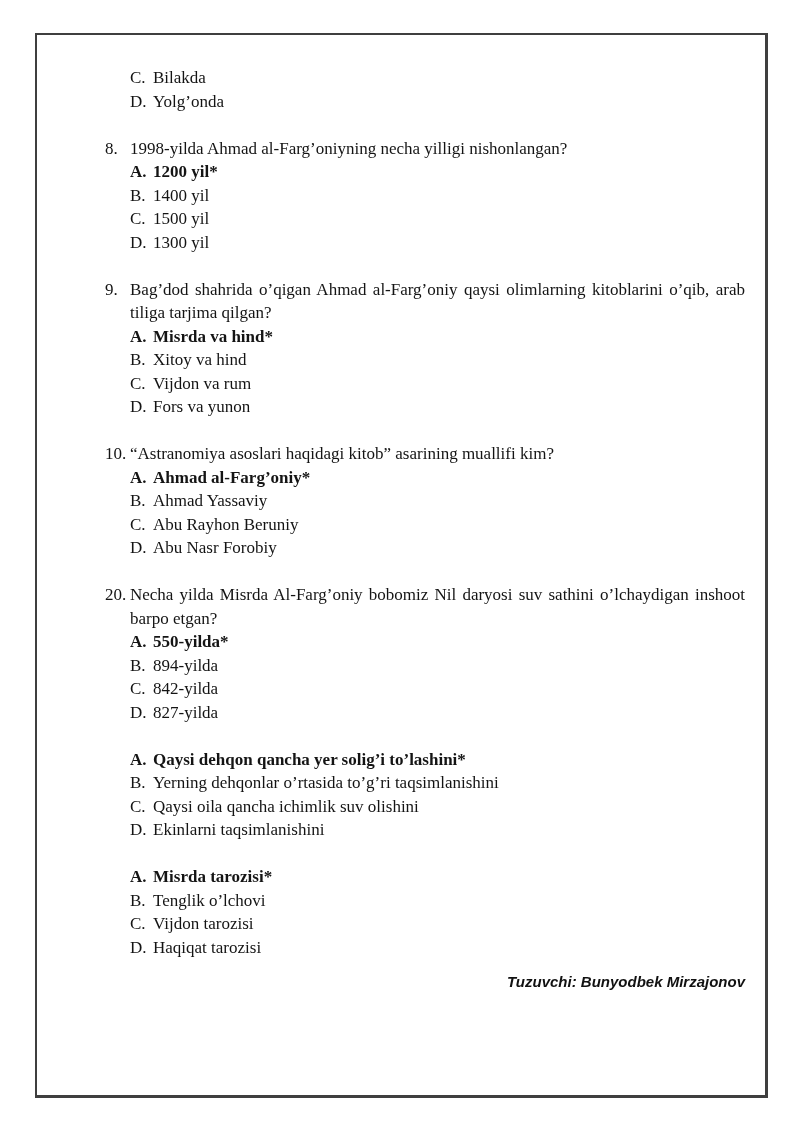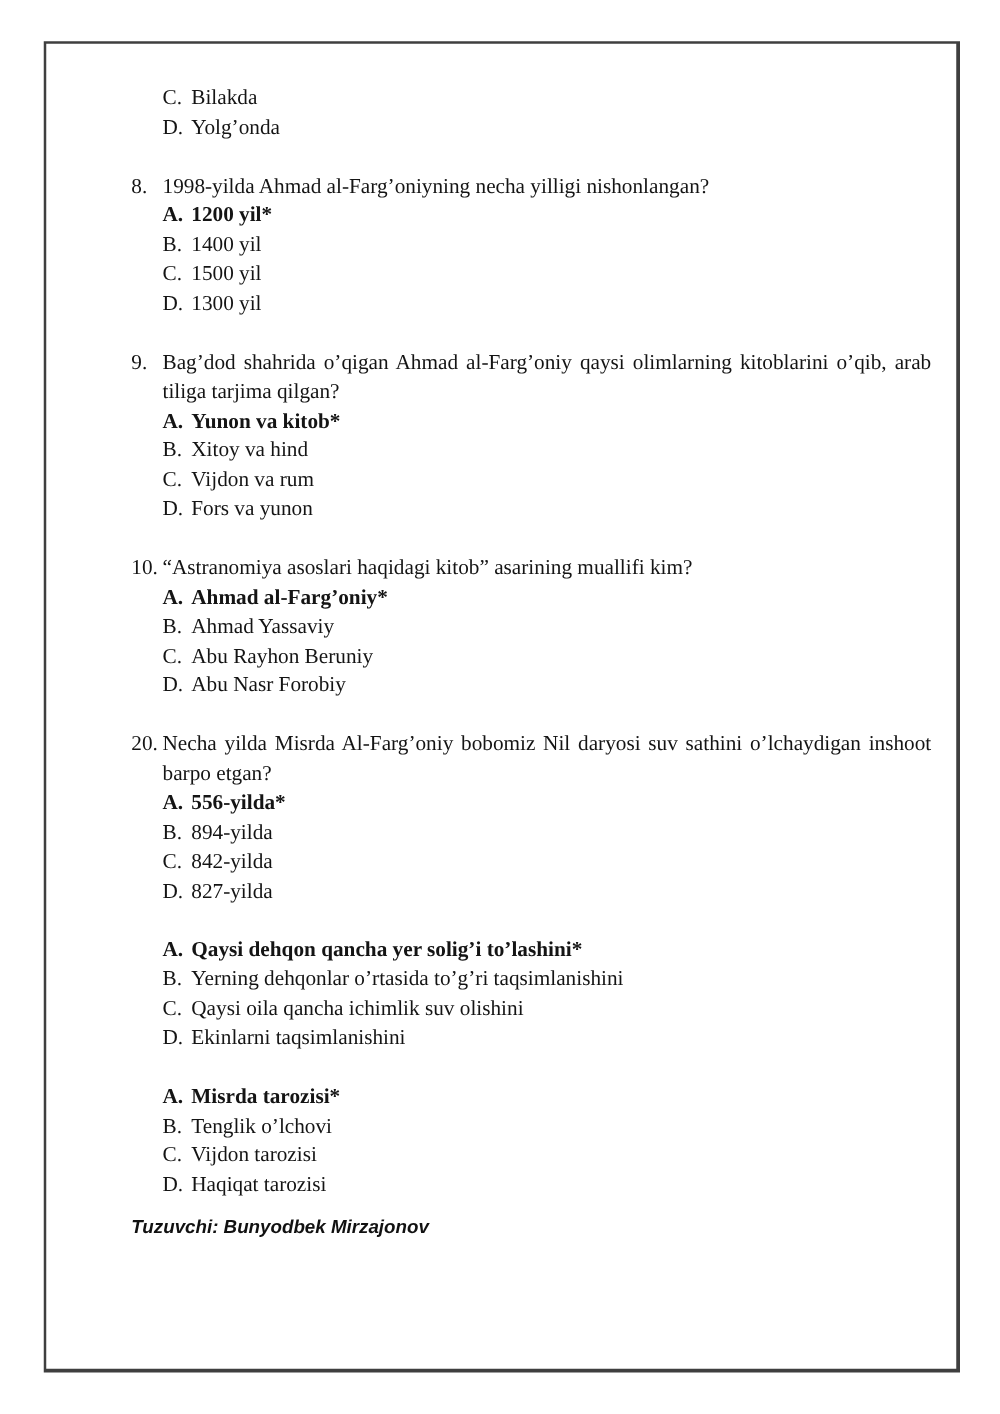--- a/index.html
+++ b/index.html
@@ -62,20 +62,21 @@
     width: 23px;
   }
   .opt-text {
     flex: 1 1 auto;
   }
   .option-row.bold {
     font-weight: bold;
   }
   .footer-credit {
     margin-top: 13px;
+    text-align: right;
     font-family: "Liberation Sans", sans-serif;
     font-style: italic;
     font-weight: bold;
     font-size: 15px;
     line-height: 20px;
     color: #111111;
   }
 </style>
 </head>
 <body>
@@ -115,21 +116,21 @@
             <span class="opt-text">1300 yil</span>
           </div>
         </div>
         <div class="question-block">
           <div class="q-head">
             <span class="q-num">9.</span>
             <div class="q-text">Bag’dod shahrida o’qigan Ahmad al-Farg’oniy qaysi olimlarning kitoblarini o’qib, arab tiliga tarjima qilgan?</div>
           </div>
           <div class="option-row bold">
             <span class="opt-letter">A.</span>
-            <span class="opt-text">Yunon va kitob*</span>
+            <span class="opt-text">Misrda va hind*</span>
           </div>
           <div class="option-row">
             <span class="opt-letter">B.</span>
             <span class="opt-text">Xitoy va hind</span>
           </div>
           <div class="option-row">
             <span class="opt-letter">C.</span>
             <span class="opt-text">Vijdon va rum</span>
           </div>
           <div class="option-row">
@@ -159,21 +160,21 @@
             <span class="opt-text">Abu Nasr Forobiy</span>
           </div>
         </div>
         <div class="question-block">
           <div class="q-head">
             <span class="q-num">20.</span>
             <div class="q-text">Necha yilda Misrda Al-Farg’oniy bobomiz Nil daryosi suv sathini o’lchaydigan inshoot barpo etgan?</div>
           </div>
           <div class="option-row bold">
             <span class="opt-letter">A.</span>
-            <span class="opt-text">556-yilda*</span>
+            <span class="opt-text">550-yilda*</span>
           </div>
           <div class="option-row">
             <span class="opt-letter">B.</span>
             <span class="opt-text">894-yilda</span>
           </div>
           <div class="option-row">
             <span class="opt-letter">C.</span>
             <span class="opt-text">842-yilda</span>
           </div>
           <div class="option-row">

